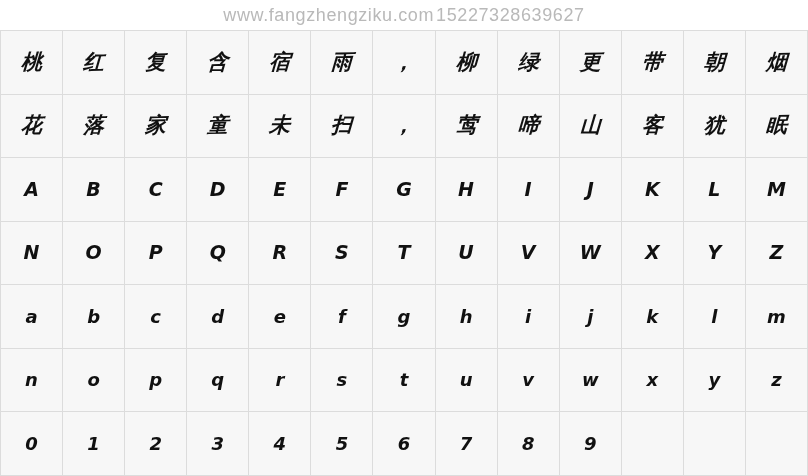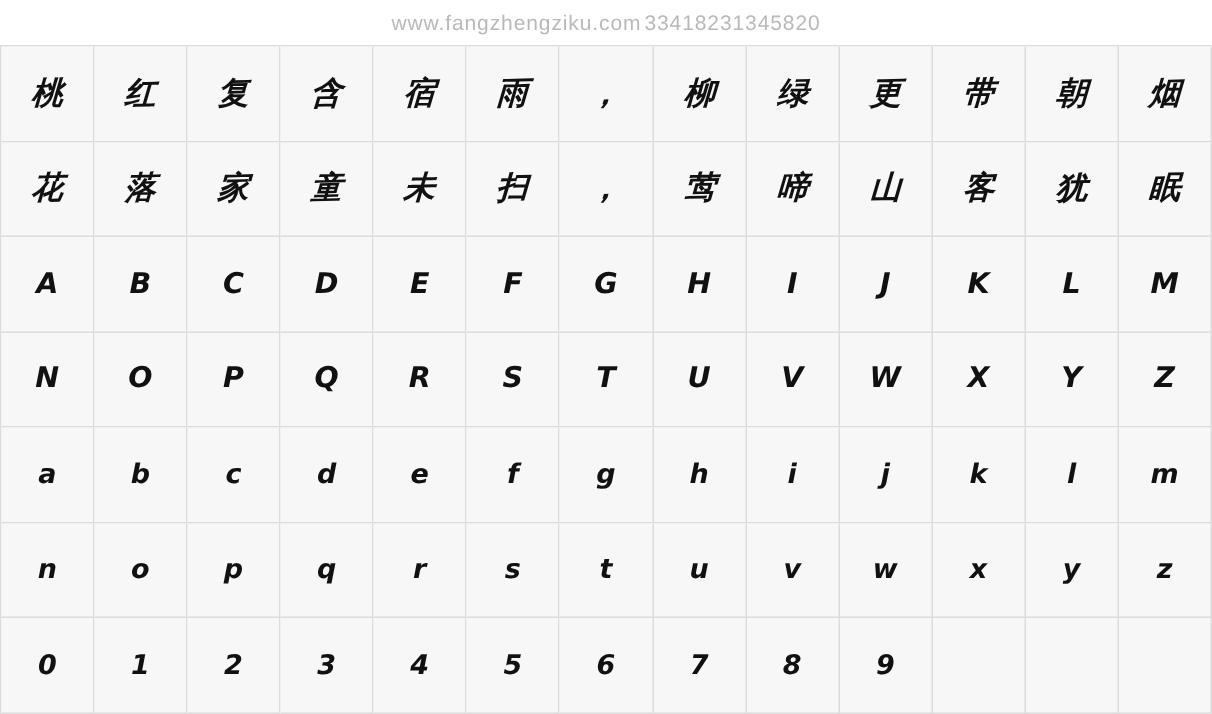--- a/index.html
+++ b/index.html
@@ -24,21 +24,21 @@
     position: absolute;
     top: 0;
     left: 0;
     width: 808px;
     height: 30px;
     display: flex;
     align-items: center;
     justify-content: center;
     gap: 2px;
     color: #b9b9b9;
-    font-size: 14px;
+    font-size: 18px;
     letter-spacing: 0.6px;
     font-family: "Liberation Sans", sans-serif;
     user-select: none;
     text-align: center;
   }
   .watermark span { white-space: pre; }
 
   .grid {
     position: absolute;
     top: 30px;
@@ -96,21 +96,21 @@
   }
   .cell.empty .glyph { visibility: hidden; }
 </style>
 </head>
 <body>
 
 <div class="page">
 
   <div class="watermark">
     <span>www.fangzhengziku.com</span>
-    <span>33418231345820</span>
+    <span>15227328639627</span>
   </div>
 
   <div class="grid" id="glyph-grid">
       <div class="cell">
         <span class="glyph cjk">桃</span>
       </div>
       <div class="cell">
         <span class="glyph cjk">红</span>
       </div>
       <div class="cell">

